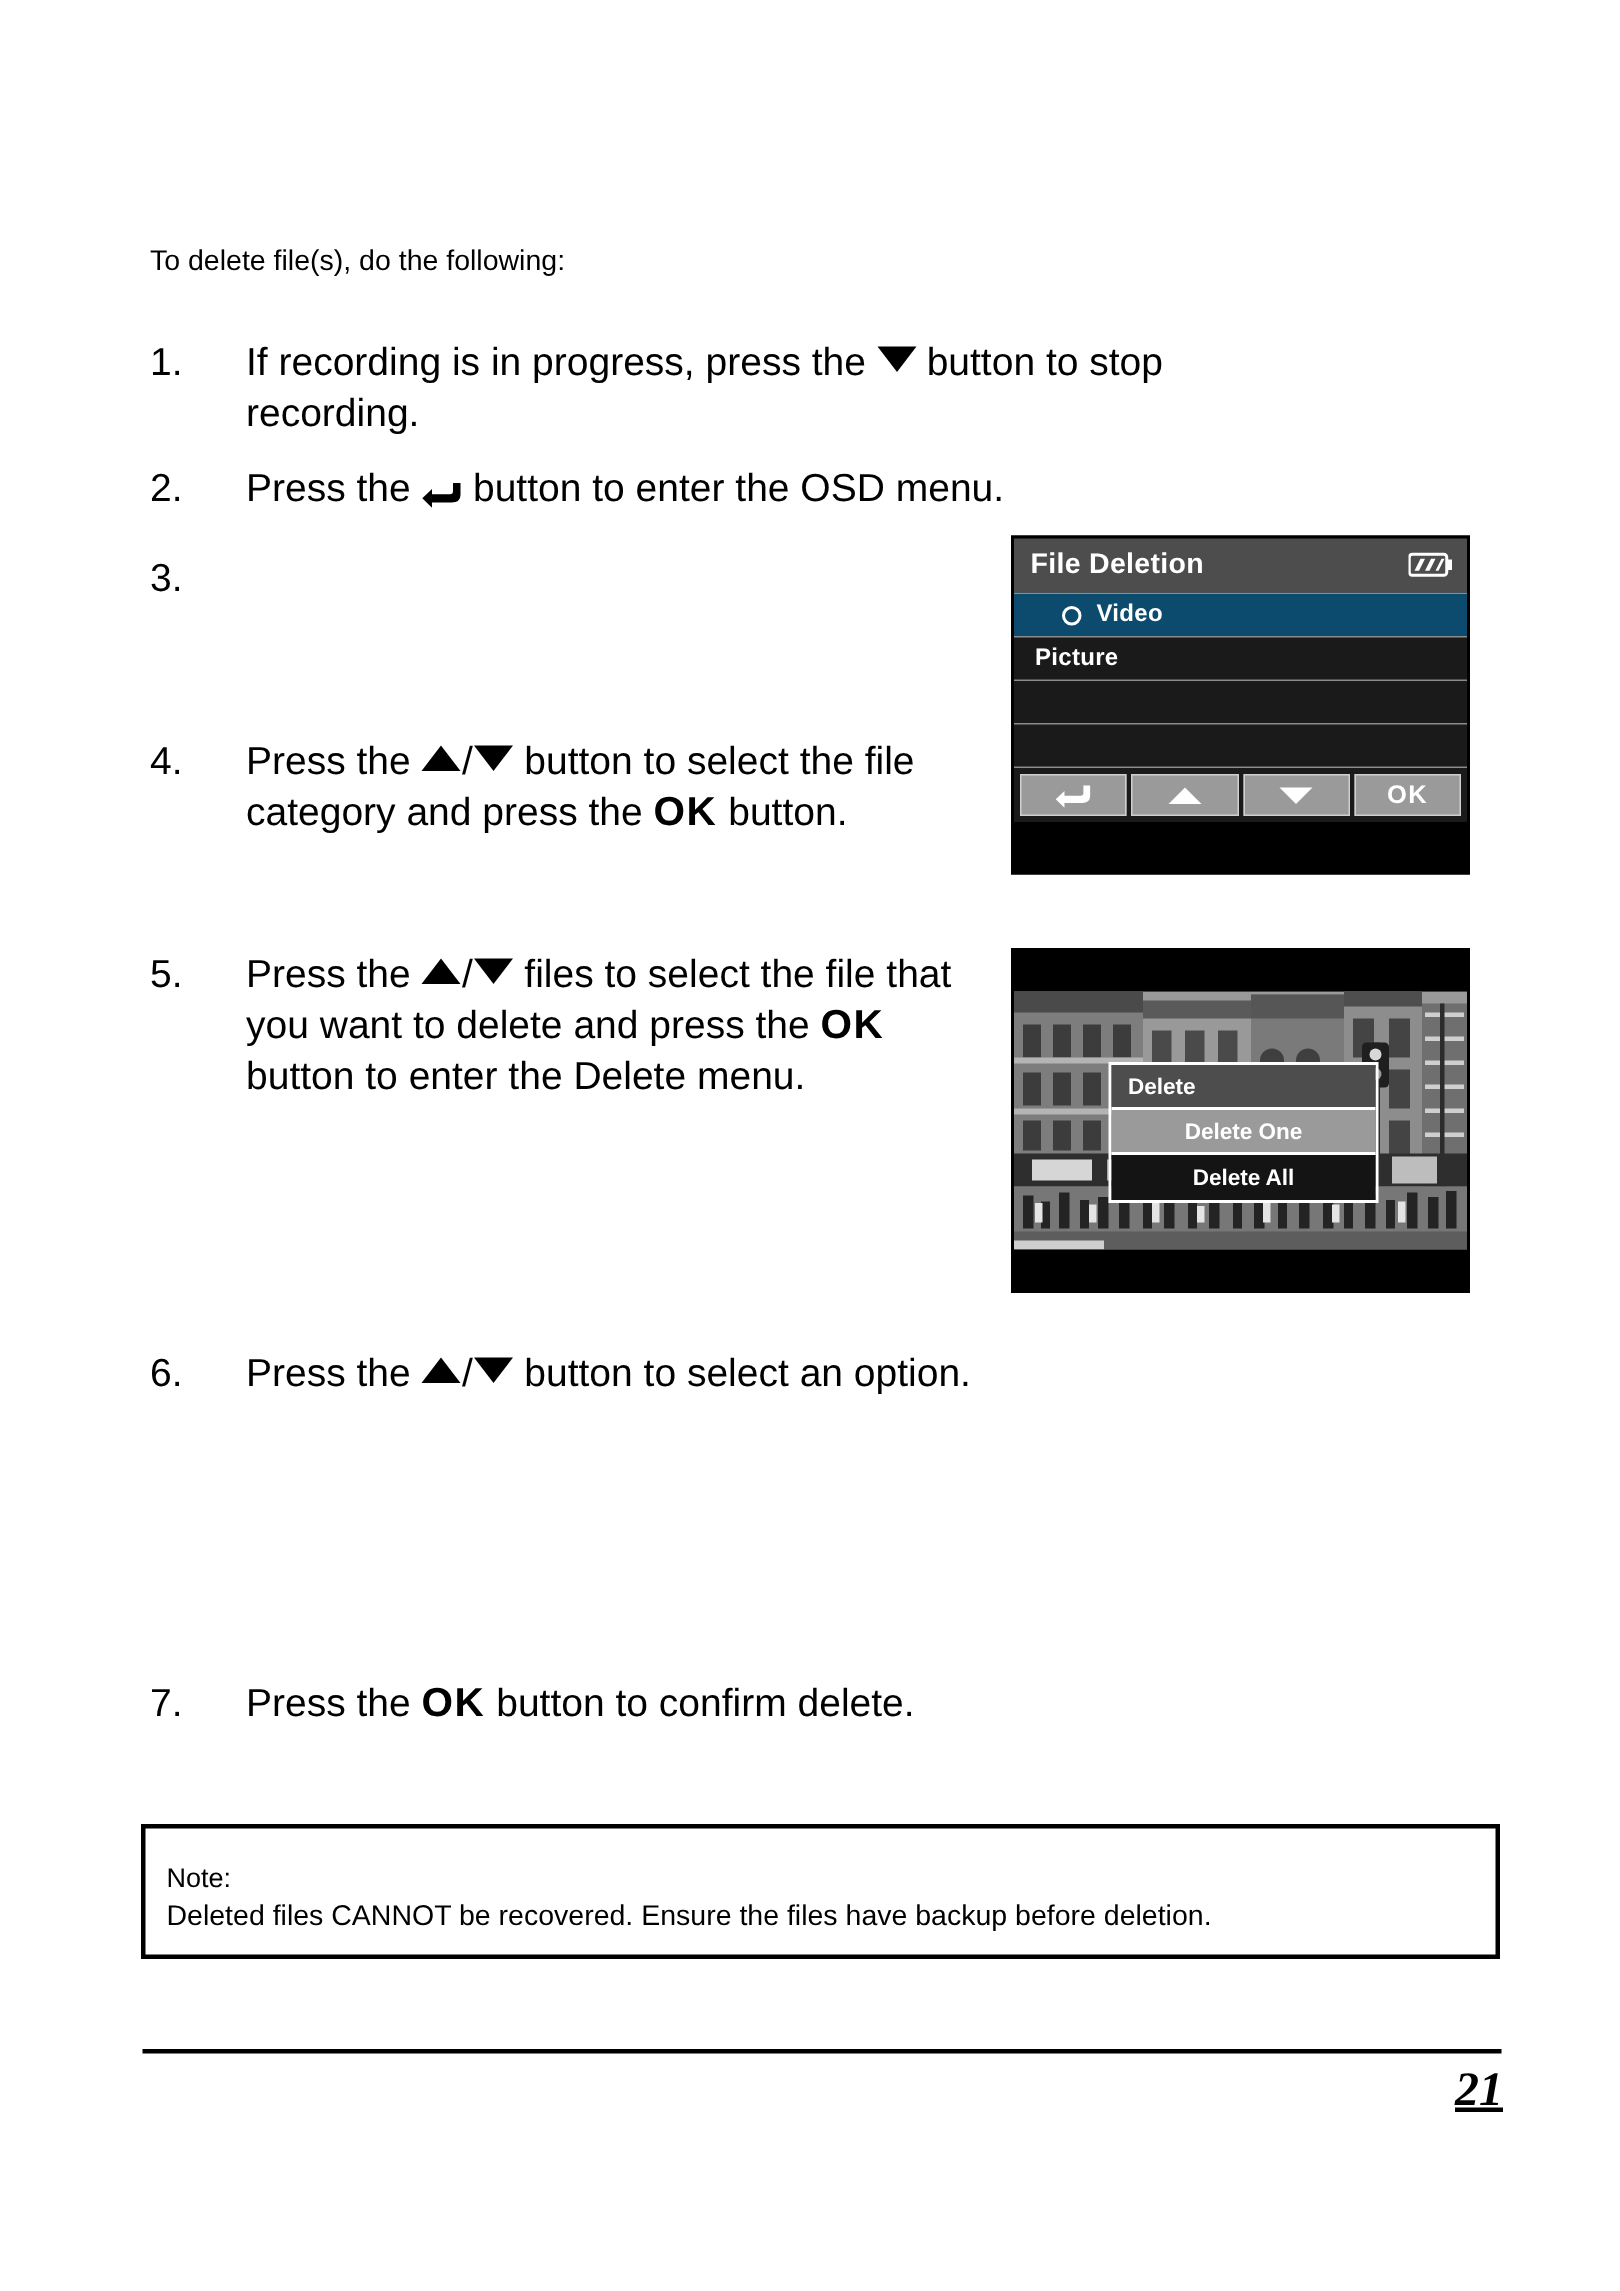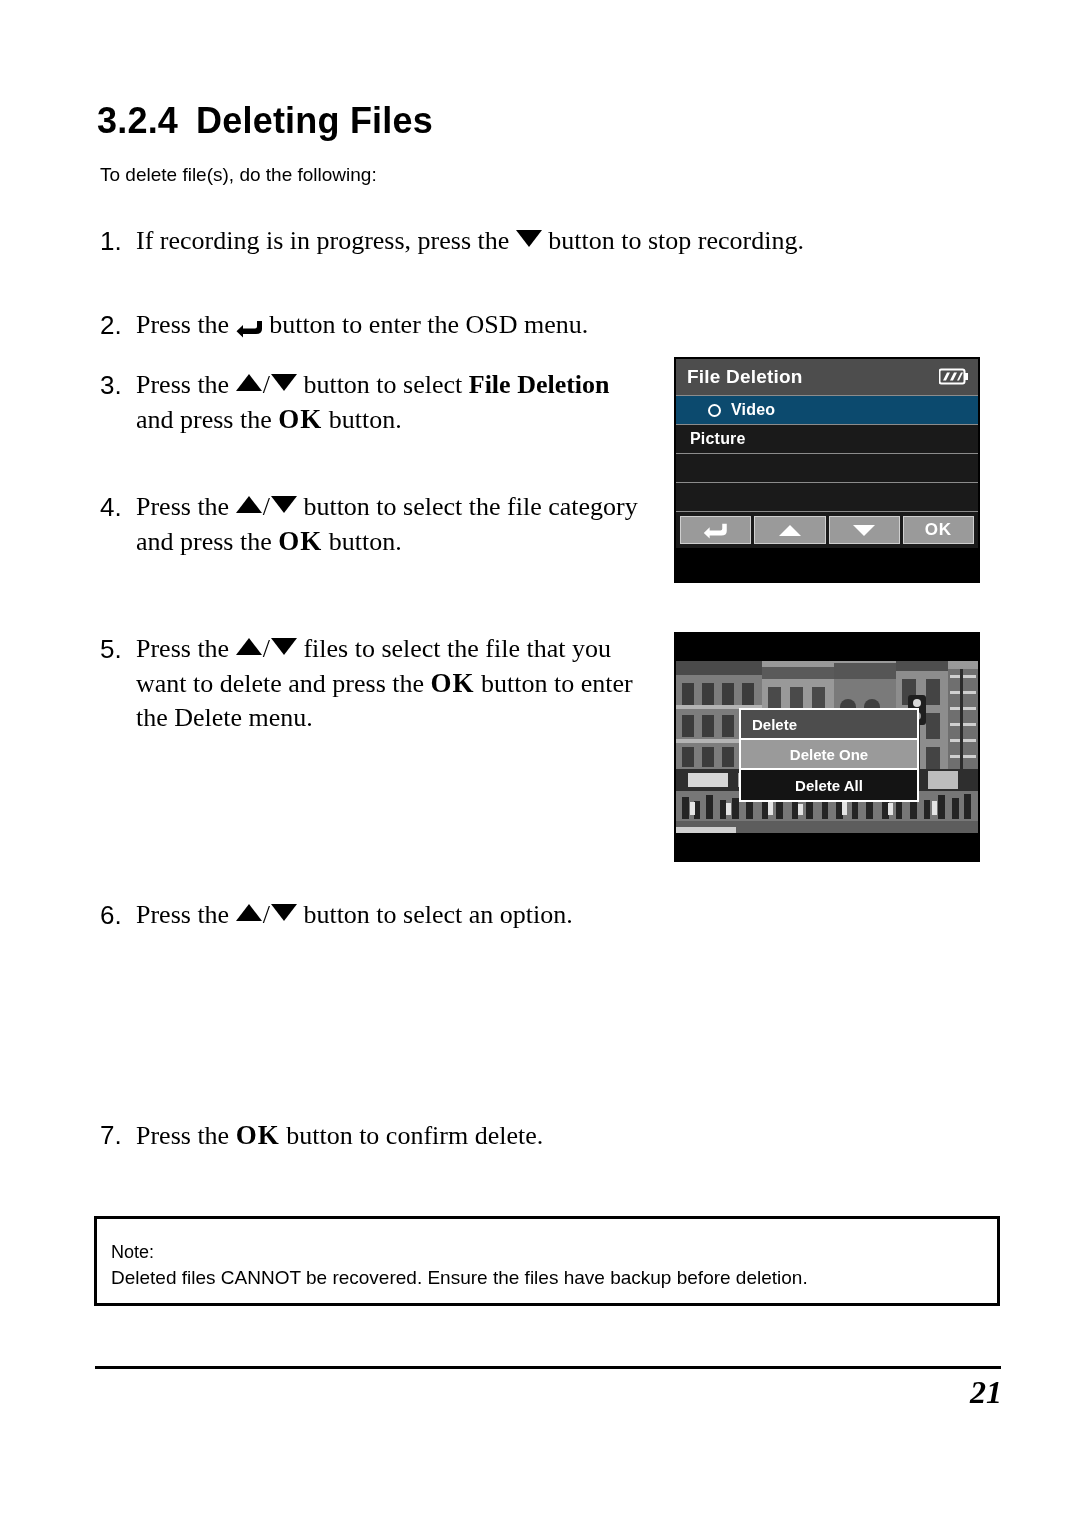--- a/index.html
+++ b/index.html
@@ -48,23 +48,22 @@
     line-height: 34px;
   }
   .step .marker {
     position: absolute;
     left: 0;
     top: 0;
     width: 66px;
     text-align: left;
   }
   .step .body {
-    margin-left: 36px;
+    margin-left: 64px;
     display: block;
-    font-family: Liberation Serif, serif;
   }
   .step b { font-weight: bold; }
 
   .s1 { left: 100px; top: 224px; width: 790px; }
   .s2 { left: 100px; top: 308px; width: 640px; }
   .s3 { left: 100px; top: 368px; width: 540px; }
   .s4 { left: 100px; top: 490px; width: 560px; }
   .s5 { left: 100px; top: 632px; width: 560px; }
   .s6 { left: 100px; top: 898px; width: 700px; }
   .s7 { left: 100px; top: 1118px; width: 700px; }
@@ -330,30 +329,28 @@
     background: #000;
   }
   .page-num {
     position: absolute;
     right: 78px;
     top: 1374px;
     font-family: "Liberation Serif", serif;
     font-style: italic;
     font-weight: bold;
     font-size: 32px;
+    text-decoration: underline;
   }
 </style>
 </head>
 <body>
 
 <div class="page">
 
-  <div class="heading">
-    <span class="num">3.2.4</span><span>Deleting Files</span>
-  </div>
 
   <div class="intro">To delete file(s), do the following:</div>
 
   <div class="step s1">
     <span class="marker">1.</span>
     <span class="body">
       <span>If recording is in progress, press the</span>
       <span class="ico tri-d"></span>
       <span>button to stop recording.</span>
     </span>
@@ -367,29 +364,20 @@
         <svg width="27" height="20" viewBox="0 0 27 20">
             <path d="M26 3 L26 11 Q26 16 20 16 L7 16 L7 19.5 L0.5 13.2 L7 7 L7 10.5 L19 10.5 Q21 10.5 21 8.5 L21 3 Z" fill="#000"></path>
           </svg>
       </span>
       <span>button to enter the OSD menu.</span>
     </span>
   </div>
 
   <div class="step s3">
     <span class="marker">3.</span>
-    <span class="body">
-      <span>Press the</span>
-      <span class="ico tri-u"></span><span class="sep-slash">/</span><span class="ico tri-d"></span>
-      <span>button to select</span>
-      <b>File Deletion</b>
-      <span>and press the</span>
-      <span class="ok-glyph">OK</span>
-      <span>button.</span>
-    </span>
   </div>
 
   <div class="step s4">
     <span class="marker">4.</span>
     <span class="body">
       <span>Press the</span>
       <span class="ico tri-u"></span><span class="sep-slash">/</span><span class="ico tri-d"></span>
       <span>button to select the file category and press the</span>
       <span class="ok-glyph">OK</span>
       <span>button.</span>

